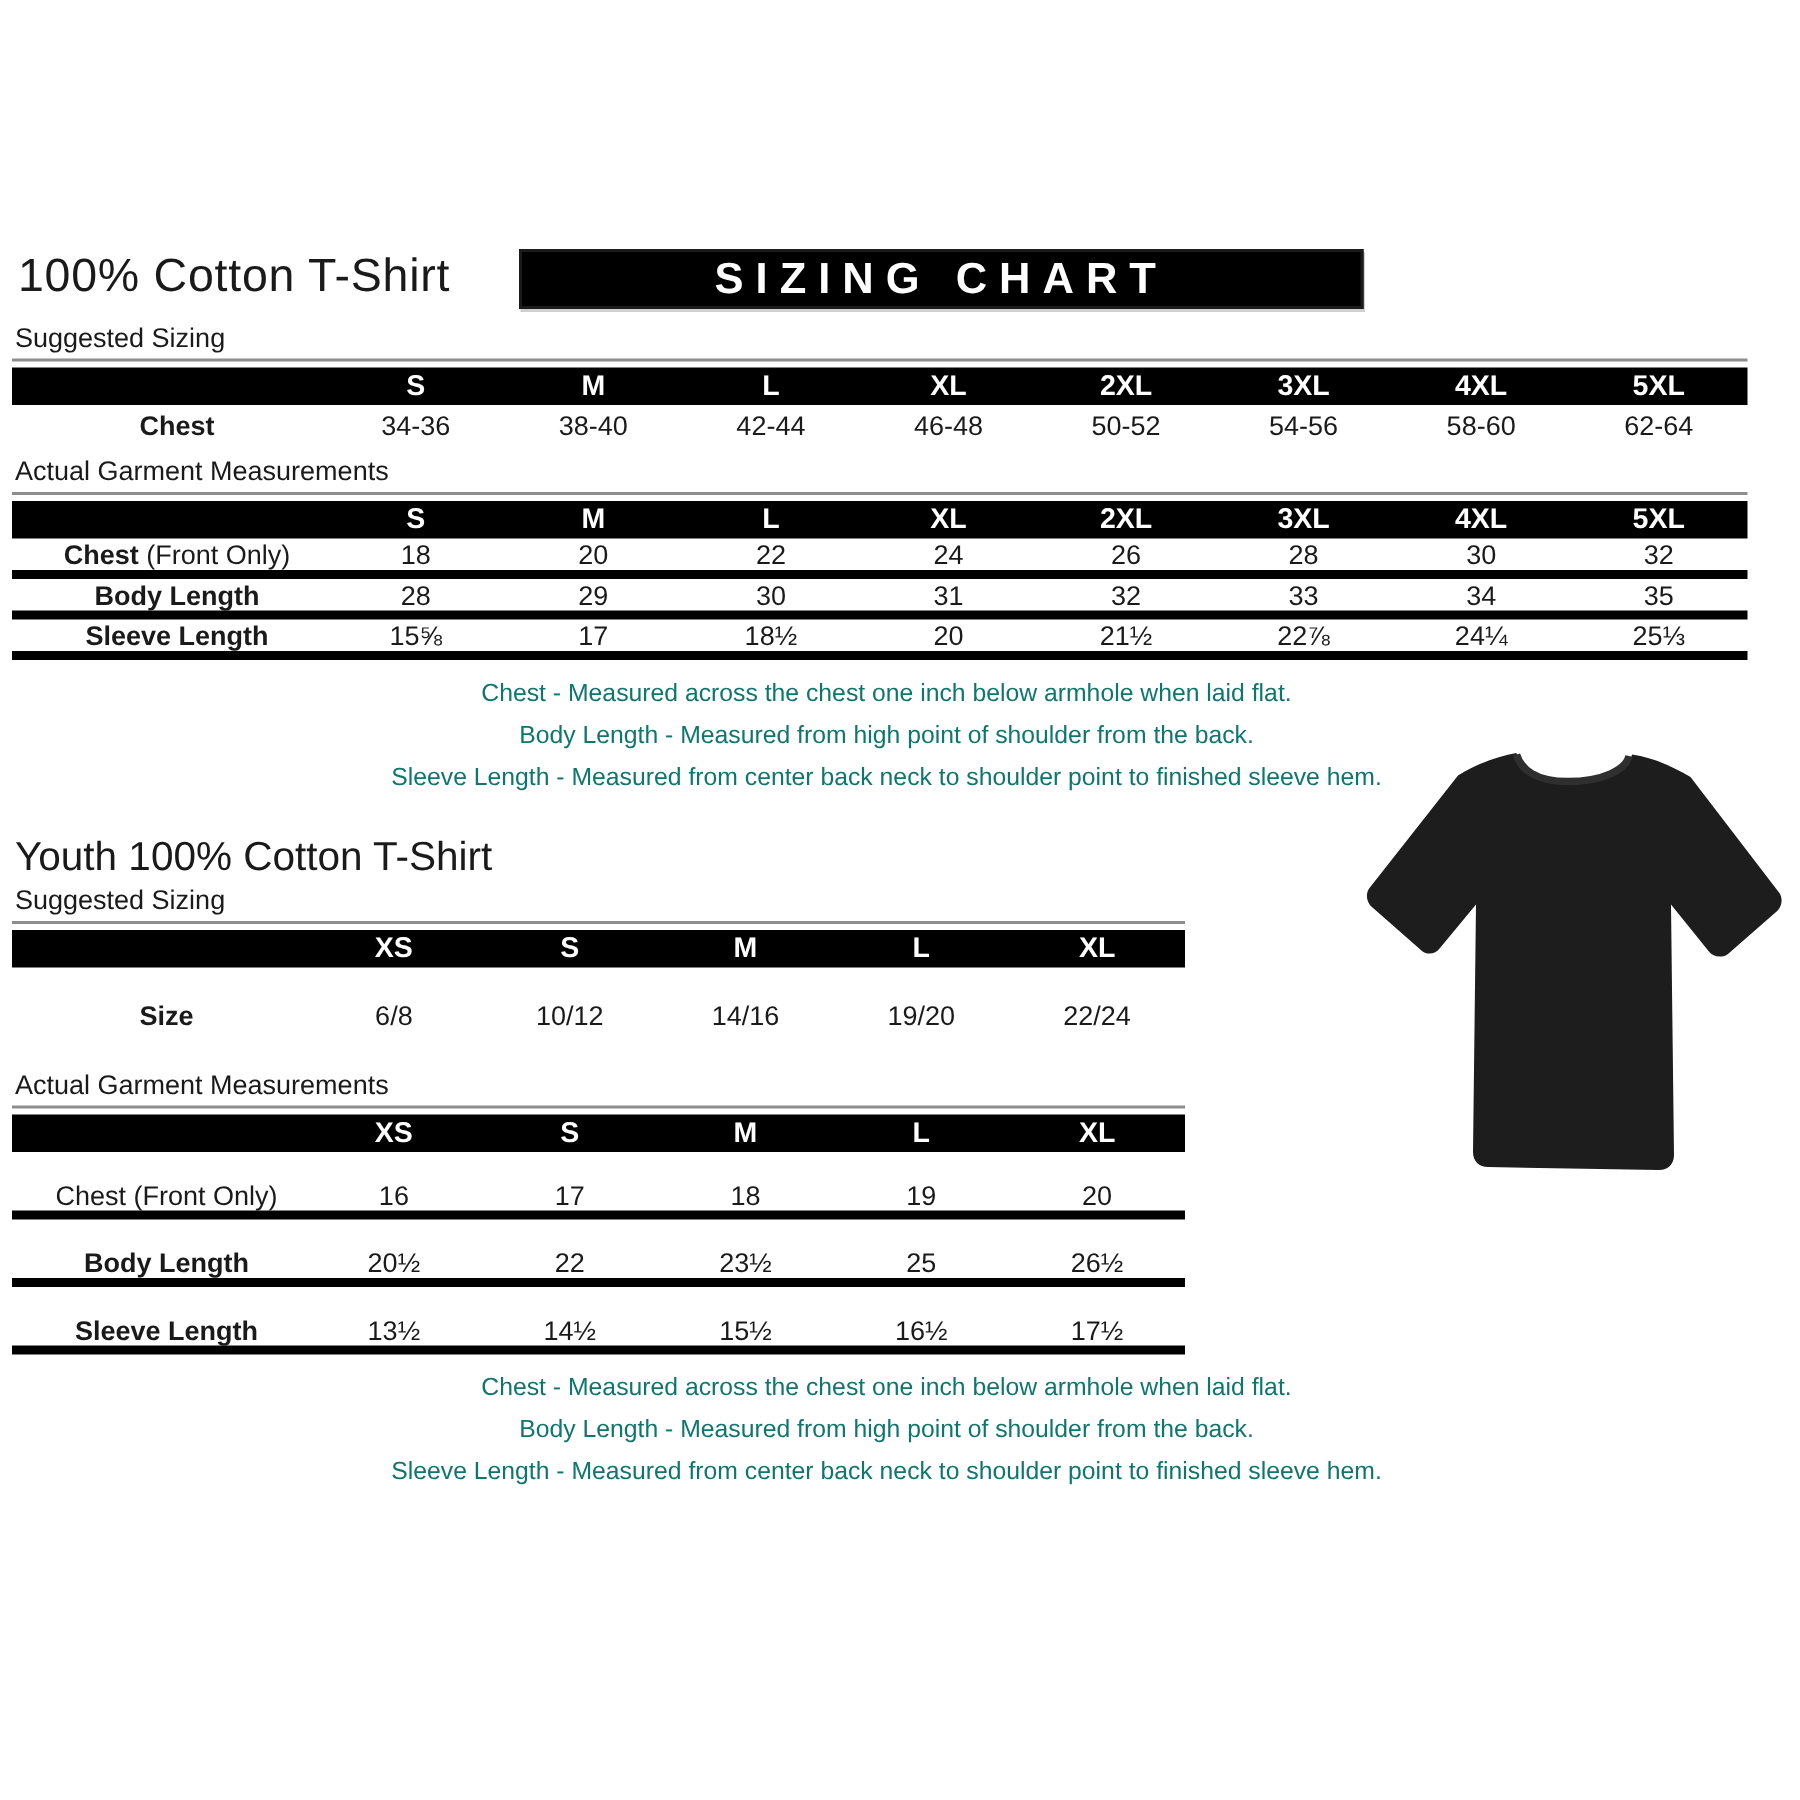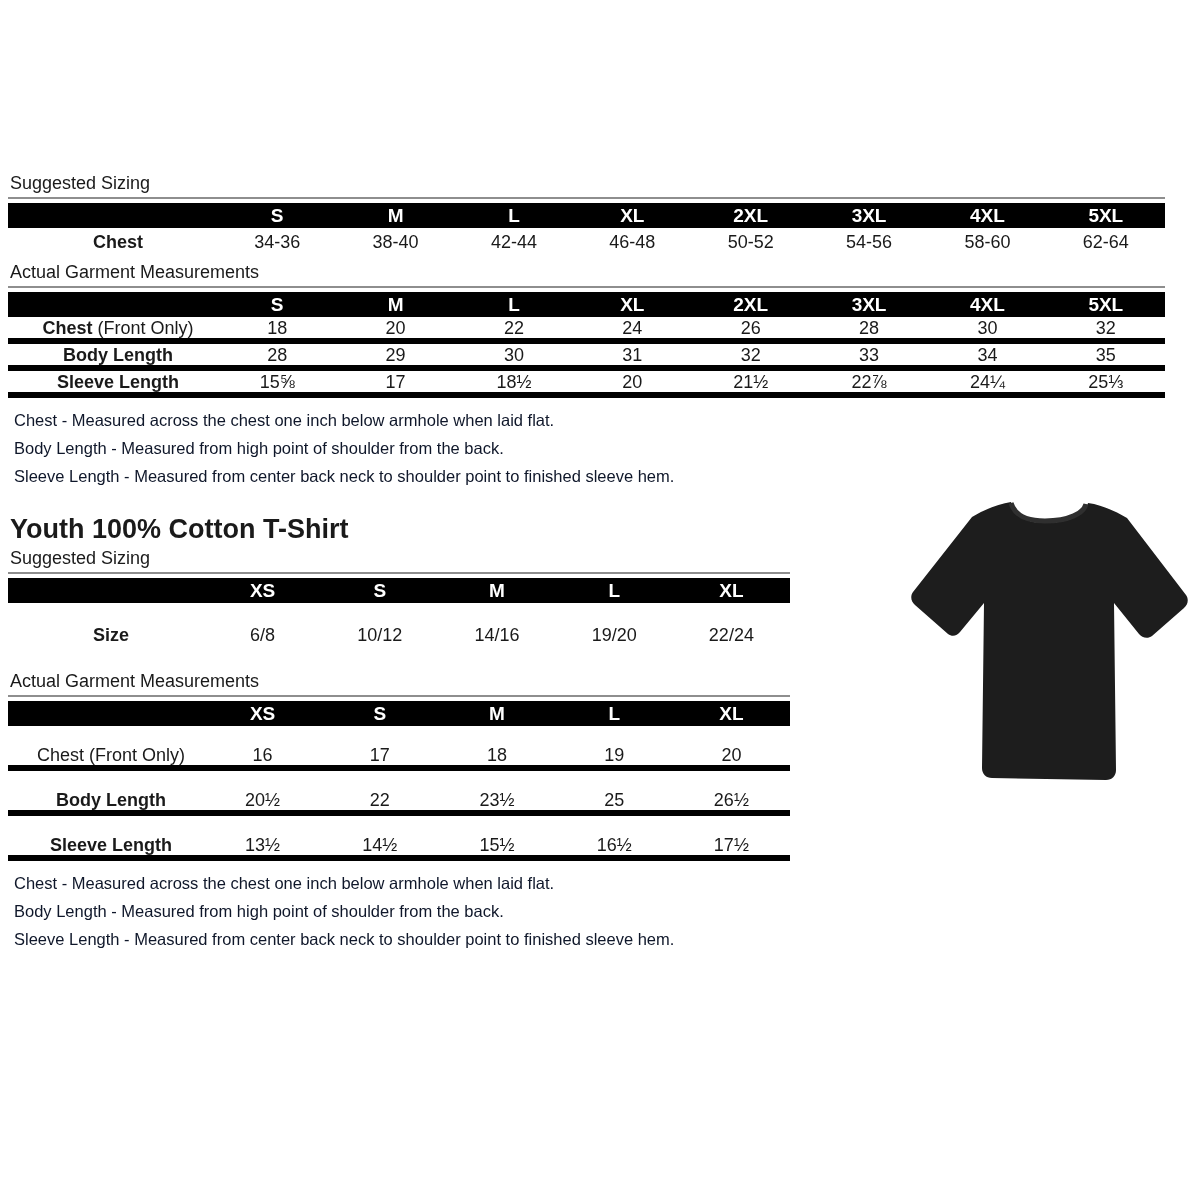--- a/index.html
+++ b/index.html
@@ -39,34 +39,40 @@
   .t-adult { width:1157px; grid-template-columns:210px repeat(8, 1fr); }
   .t-youth { width:782px;  grid-template-columns:196px repeat(5, 1fr);margin-top:18px; }
   .thead { background:#000000; color:#ffffff; margin-top:4px; height:25px; }
   .thead .cell { font-weight:bold; font-size:19px; padding:0; }
   .cell { text-align:center; font-size:18px; line-height:1; }
   .tdata { height:27px; }
   .rlabel { text-align:center; padding-left:10px; white-space:nowrap; }
   .b { font-weight:bold; }
   .rule-row { border-bottom:6px solid #000000; }
   .notes { margin-top:13px; padding-left:6px; }
-  .notes p { font-size:16.5px; margin:0 0 9px 0; color:#0f172a; }
-  .youth-title { font-size:27px; font-weight:bold; margin-top:28px; height:34px; padding-left:2px; }
+  .notes p { font-size:16.5px; margin:0 0 9px 0; color:#0f766e;text-align:center; }
+  .youth-title { font-size:27px; font-weight:normal; margin-top:28px; height:34px; padding-left:2px; }
   .gap-a { margin-top:27px; }
   .gap-y { margin-top:23px; }
   .tshirt {
     position:absolute; left:893px; top:476px; width:302px; height:340px;
   }
 </style>
 </head>
 <body>
 
 <div class="page">
   <div class="content">
 
+    <div class="header-row">
+      <div class="title">100% Cotton T-Shirt</div>
+      <div class="banner">
+        <span>SIZING CHART</span>
+      </div>
+    </div>
 
     <div class="sec adult-w">Suggested Sizing</div>
 
     <div class="trow thead t-adult">
       <div class="cell rlabel"></div>
       <div class="cell">S</div>
       <div class="cell">M</div>
       <div class="cell">L</div>
       <div class="cell">XL</div>
       <div class="cell">2XL</div>

